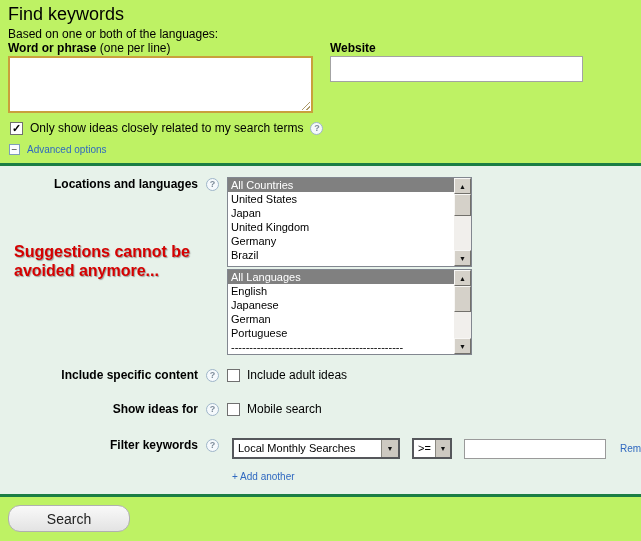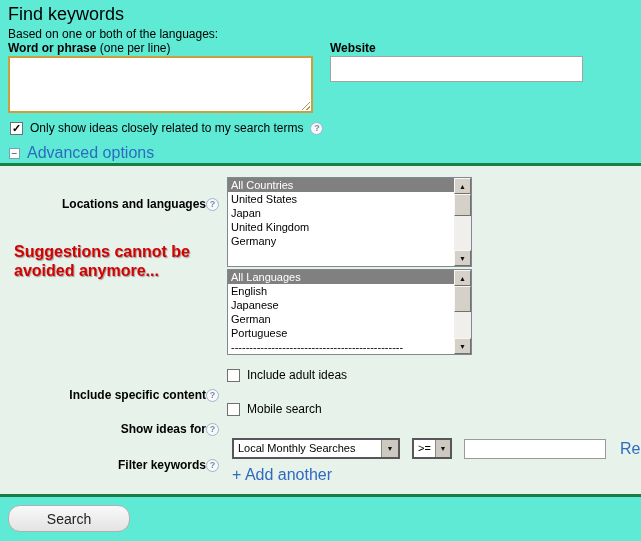--- a/index.html
+++ b/index.html
@@ -5,21 +5,21 @@
   :root{
     --panel-border:#1b7e44;
     --panel-bg:#e7f2ea;
     --link:#3069c0;
     --annotation-red:#d60000;
     --textarea-border:#c9a03c;
     --sel-bg:#808080;
   }
   *{box-sizing:border-box;margin:0;padding:0;}
   body{font-family:"Liberation Sans",sans-serif;background:#fff;}
-  .screen{position:relative;width:641px;height:541px;background:#5eead4;overflow:hidden;}
+  .screen{position:relative;width:641px;height:541px;background:#bef264;overflow:hidden;}
 
   .page-title{position:absolute;left:8px;top:4px;font-size:18px;color:#000;font-weight:400;}
   .subtitle{position:absolute;left:8px;top:27px;font-size:12px;color:#000;}
 
   .field-label{position:absolute;font-size:12px;color:#000;}
   .field-label b{font-weight:700;}
   .lbl-word{left:8px;top:41px;}
   .lbl-site{left:330px;top:41px;font-weight:700;}
 
   .phrase-box{position:absolute;left:8px;top:56px;width:305px;height:57px;background:#fff;
@@ -30,30 +30,30 @@
   .site-input{position:absolute;left:330px;top:56px;width:253px;height:26px;border:1px solid #a3a3a3;
     font-size:12px;padding:0 4px;font-family:"Liberation Sans",sans-serif;}
 
   .cb{display:inline-block;width:13px;height:13px;background:#fff;border:1px solid #707070;
     font-size:11px;line-height:11px;text-align:center;color:#000;font-weight:700;flex:0 0 13px;}
   .row-flex{position:absolute;display:flex;align-items:center;gap:7px;font-size:12px;color:#000;}
   .related-row{left:10px;top:121px;}
   .adv-row{left:9px;top:144px;}
   .minus-box{display:inline-flex;width:11px;height:11px;border:1px solid #7f9db9;background:#fbfdfe;
     align-items:center;justify-content:center;font-size:10px;line-height:9px;color:#3b3b3b;}
-  .link{color:var(--link);font-size:16px;text-decoration:none;cursor:pointer;}
+  .link{color:var(--link);font-size:10px;text-decoration:none;cursor:pointer;}
 
   .help{display:inline-flex;width:13px;height:13px;border-radius:50%;border:1px solid #9fb6c9;
     background:#f5f9fc;color:#7c8b99;font-size:9px;font-weight:700;align-items:center;
     justify-content:center;flex:0 0 13px;}
 
   .panel{position:absolute;left:0;top:163px;width:641px;height:334px;background:var(--panel-bg);
     border-top:3px solid var(--panel-border);border-bottom:3px solid var(--panel-border);}
   .prow-label{position:absolute;left:0;width:219px;display:flex;justify-content:flex-end;
-    align-items:center;gap:0;font-size:12px;font-weight:700;color:#000;margin-top:20px;}
+    align-items:center;gap:8px;font-size:12px;font-weight:700;color:#000;}
 
   .listbox{position:absolute;left:227px;width:245px;background:#fff;border:1px solid #828790;overflow:hidden;}
   .lb-items{position:absolute;left:0;top:0;right:17px;bottom:0;overflow:hidden;}
   .lb-item{height:14px;line-height:15px;font-size:11px;color:#000;padding-left:3px;white-space:nowrap;}
   .lb-item.selected{background:var(--sel-bg);color:#fff;}
   .lb-scroll{position:absolute;top:0;right:0;width:17px;bottom:0;background:#f1efec;}
   .sb-btn{position:absolute;left:0;width:17px;height:16px;background:#d5d1c9;
     border:1px solid;border-color:#f8f7f5 #72706b #72706b #f8f7f5;display:flex;align-items:center;
     justify-content:center;font-size:7px;color:#111;}
   .sb-btn.up{top:0;}
@@ -121,20 +121,21 @@
       <div>avoided anymore...</div>
     </div>
 
     <div class="listbox" style="top:11px;height:90px;">
       <div class="lb-items">
           <div class="lb-item selected">All Countries</div>
           <div class="lb-item">United States</div>
           <div class="lb-item">Japan</div>
           <div class="lb-item">United Kingdom</div>
           <div class="lb-item">Germany</div>
+          <div class="lb-item">Brazil</div>
         </div>
       <div class="lb-scroll">
         <div class="sb-btn up">
           <span>▲</span>
         </div>
         <div class="sb-thumb" style="top:16px;height:22px;"></div>
         <div class="sb-btn down">
           <span>▼</span>
         </div>
       </div>

